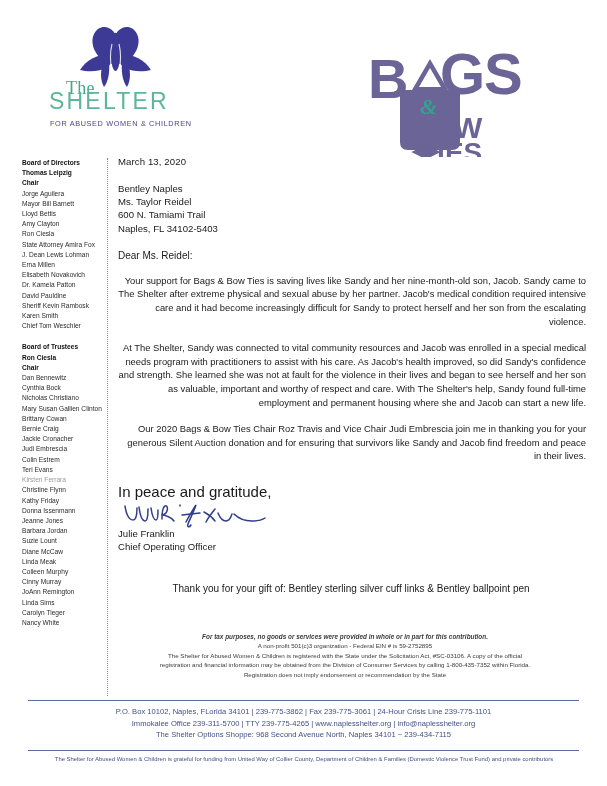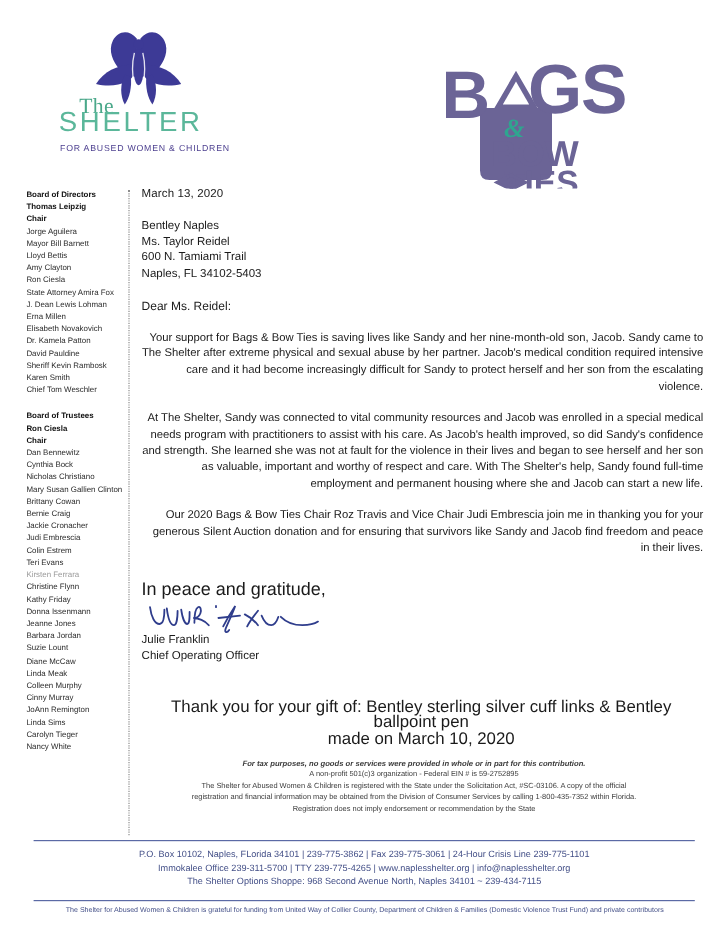--- a/index.html
+++ b/index.html
@@ -148,21 +148,21 @@
     line-height: 12.6px;
     color: #1a1a1a;
   }
 
   
   #gift-block {
     position: absolute;
     left: 118px; top: 582px;
     width: 466px;
     text-align: center;
-    font-size: 14px;
+    font-size: 10px;
     line-height: 13.4px;
     color: #1a1a1a;
   }
 
   
   #legal-block {
     position: absolute;
     left: 100px; top: 632px;
     width: 490px;
     text-align: center;
@@ -351,21 +351,20 @@
     </div>
 
     <div id="sig-name">
       <div>Julie Franklin</div>
       <div>Chief Operating Officer</div>
     </div>
   </div>
 
   <div id="gift-block">
     <div>Thank you for your gift of: Bentley sterling silver cuff links &amp; Bentley ballpoint pen</div>
-    <div>made on March 10, 2020</div>
   </div>
 
   <div id="legal-block">
     <div id="legal-italic">For tax purposes, no goods or services were provided in whole or in part for this contribution.</div>
     <div class="legal-line">A non-profit 501(c)3 organization - Federal EIN # is 59-2752895</div>
     <div class="legal-line">The Shelter for Abused Women &amp; Children is registered with the State under the Solicitation Act, #SC-03106. A copy of the official</div>
     <div class="legal-line">registration and financial information may be obtained from the Division of Consumer Services by calling 1-800-435-7352 within Florida.</div>
     <div class="legal-line">Registration does not imply endorsement or recommendation by the State</div>
   </div>
 

